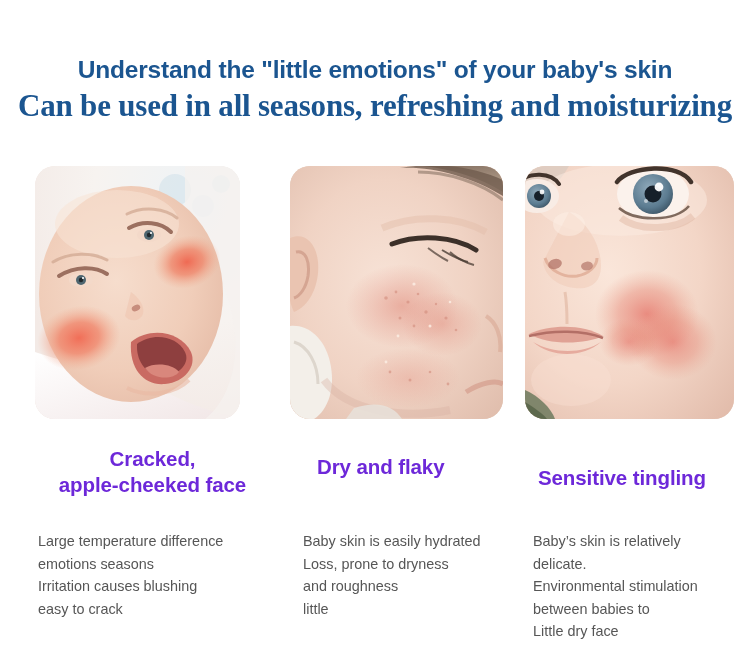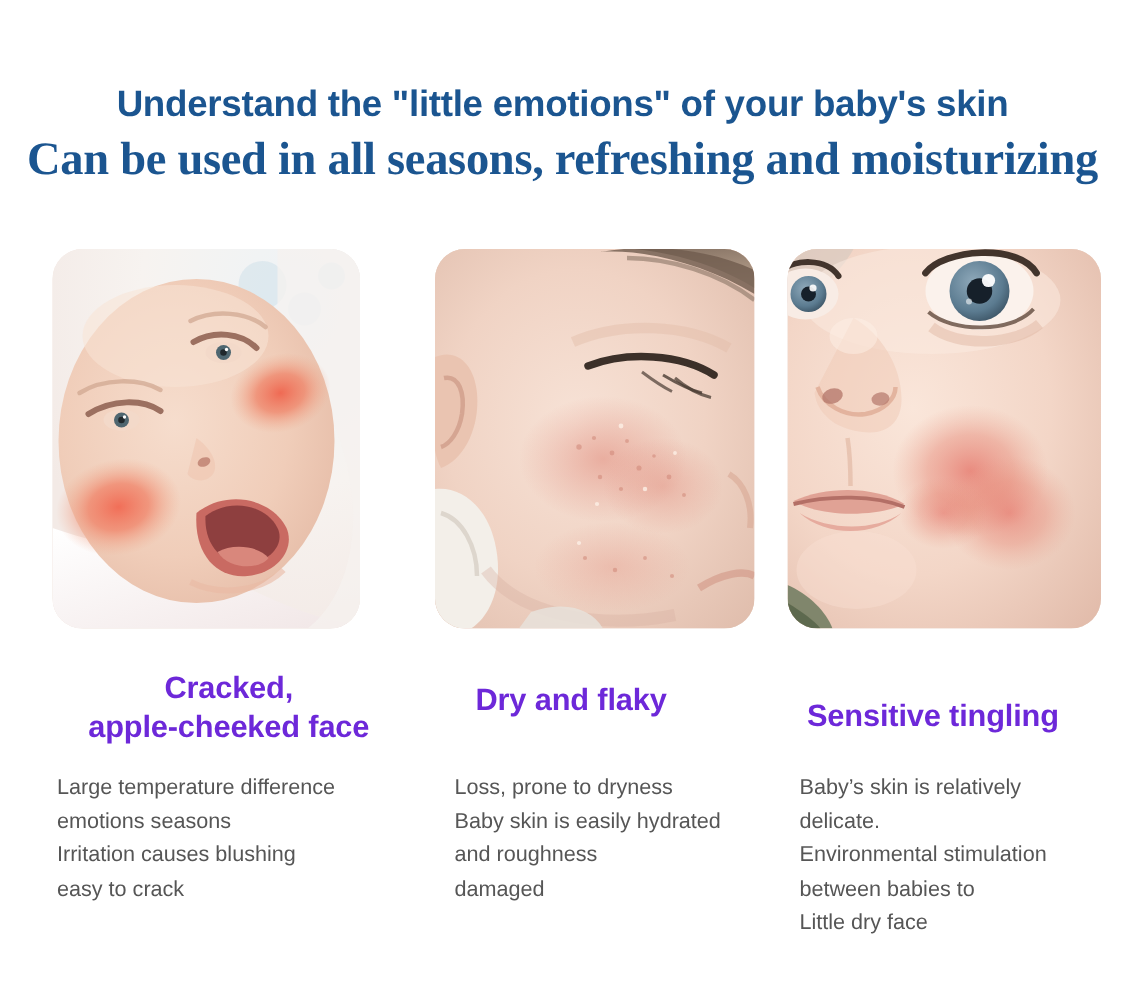--- a/index.html
+++ b/index.html
@@ -86,21 +86,21 @@
   }
   .card.c3 .card-title {
     top: 299px;
     left: 13px;
   }
   .card-title .tl { display: block; }
 
   
   .card-body {
     position: absolute;
-    top: 348px;
+    top: 364px;
     color: #565656;
     font-size: 14.4px;
     line-height: 22.5px;
     white-space: nowrap;
   }
   .card.c1 .card-body { left: 3px; }
   .card.c2 .card-body { left: 13px; }
   .card.c3 .card-body { left: 8px; }
   .card-body .bl { display: block; }
 </style>
@@ -267,24 +267,24 @@
 
         <path d="M34,214 C56,244 110,254 160,244" stroke="#d8b0a0" stroke-width="8" fill="none" opacity="0.35"></path>
 
         <path d="M64,242 C88,234 104,240 112,253 L56,253 Z" fill="#e8e2da" opacity="0.85"></path>
       </svg>
     </div>
     <div class="card-title">
       <span class="tl">Dry and flaky</span>
     </div>
     <div class="card-body">
+      <span class="bl">Baby skin is easily hydrated</span>
       <span class="bl">Loss, prone to dryness</span>
-      <span class="bl">Baby skin is easily hydrated</span>
       <span class="bl">and roughness</span>
-      <span class="bl">damaged</span>
+      <span class="bl">little</span>
     </div>
   </div>
 
   <div class="card c3">
     <div class="photo">
       <svg viewBox="0 0 209 253" preserveAspectRatio="xMidYMid slice">
         <defs>
           <radialGradient id="c3skin" cx="40%" cy="42%" r="80%">
             <stop offset="0%" stop-color="#fae6da"></stop>
             <stop offset="55%" stop-color="#f3d6c7"></stop>

